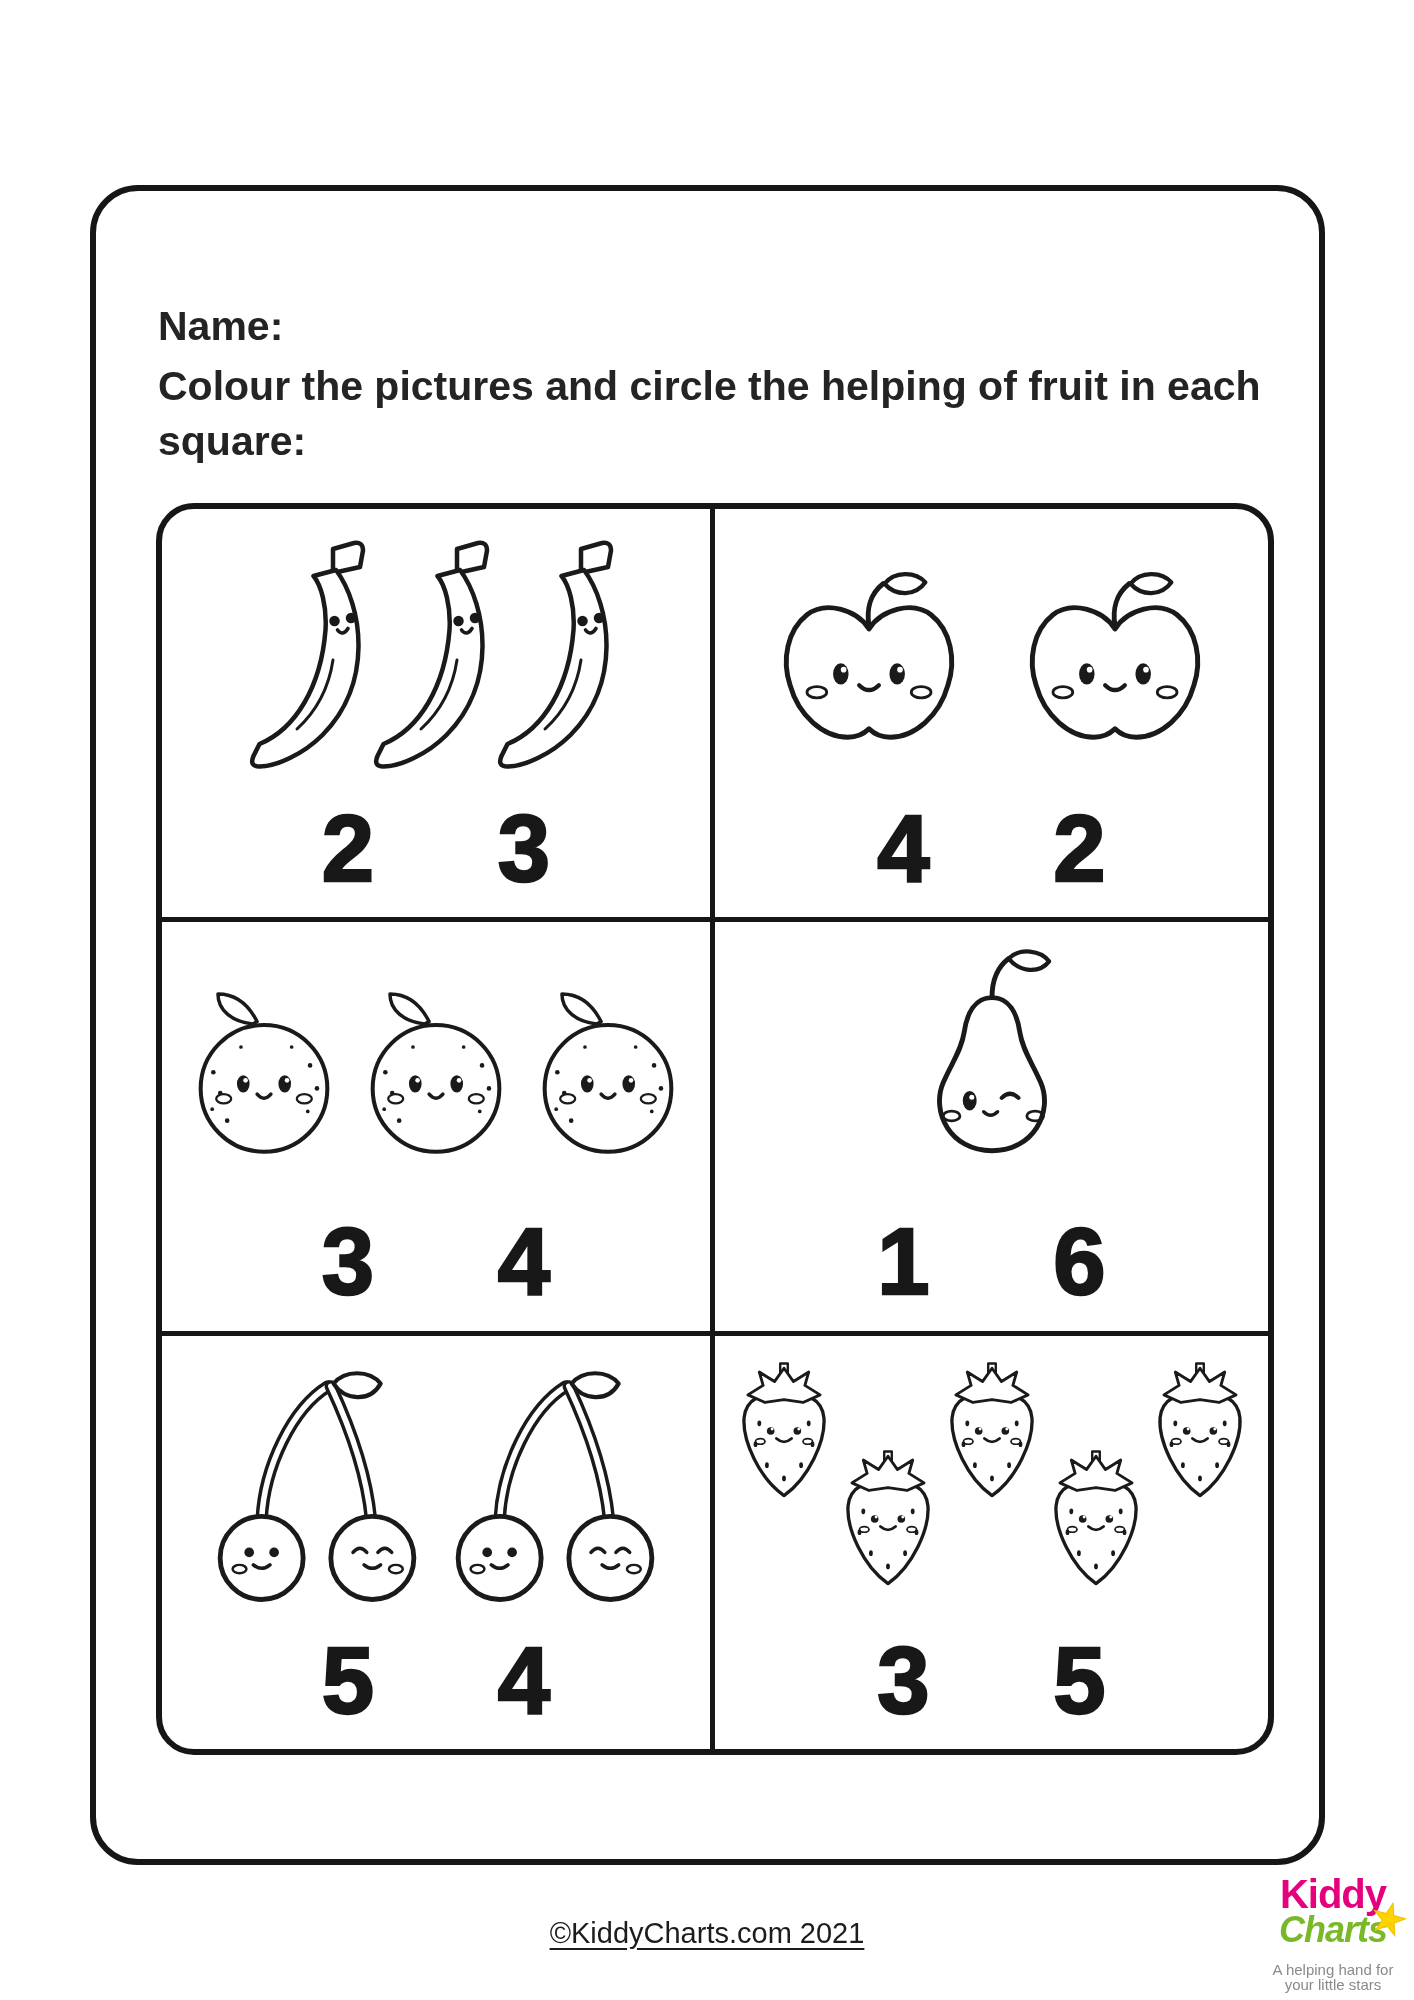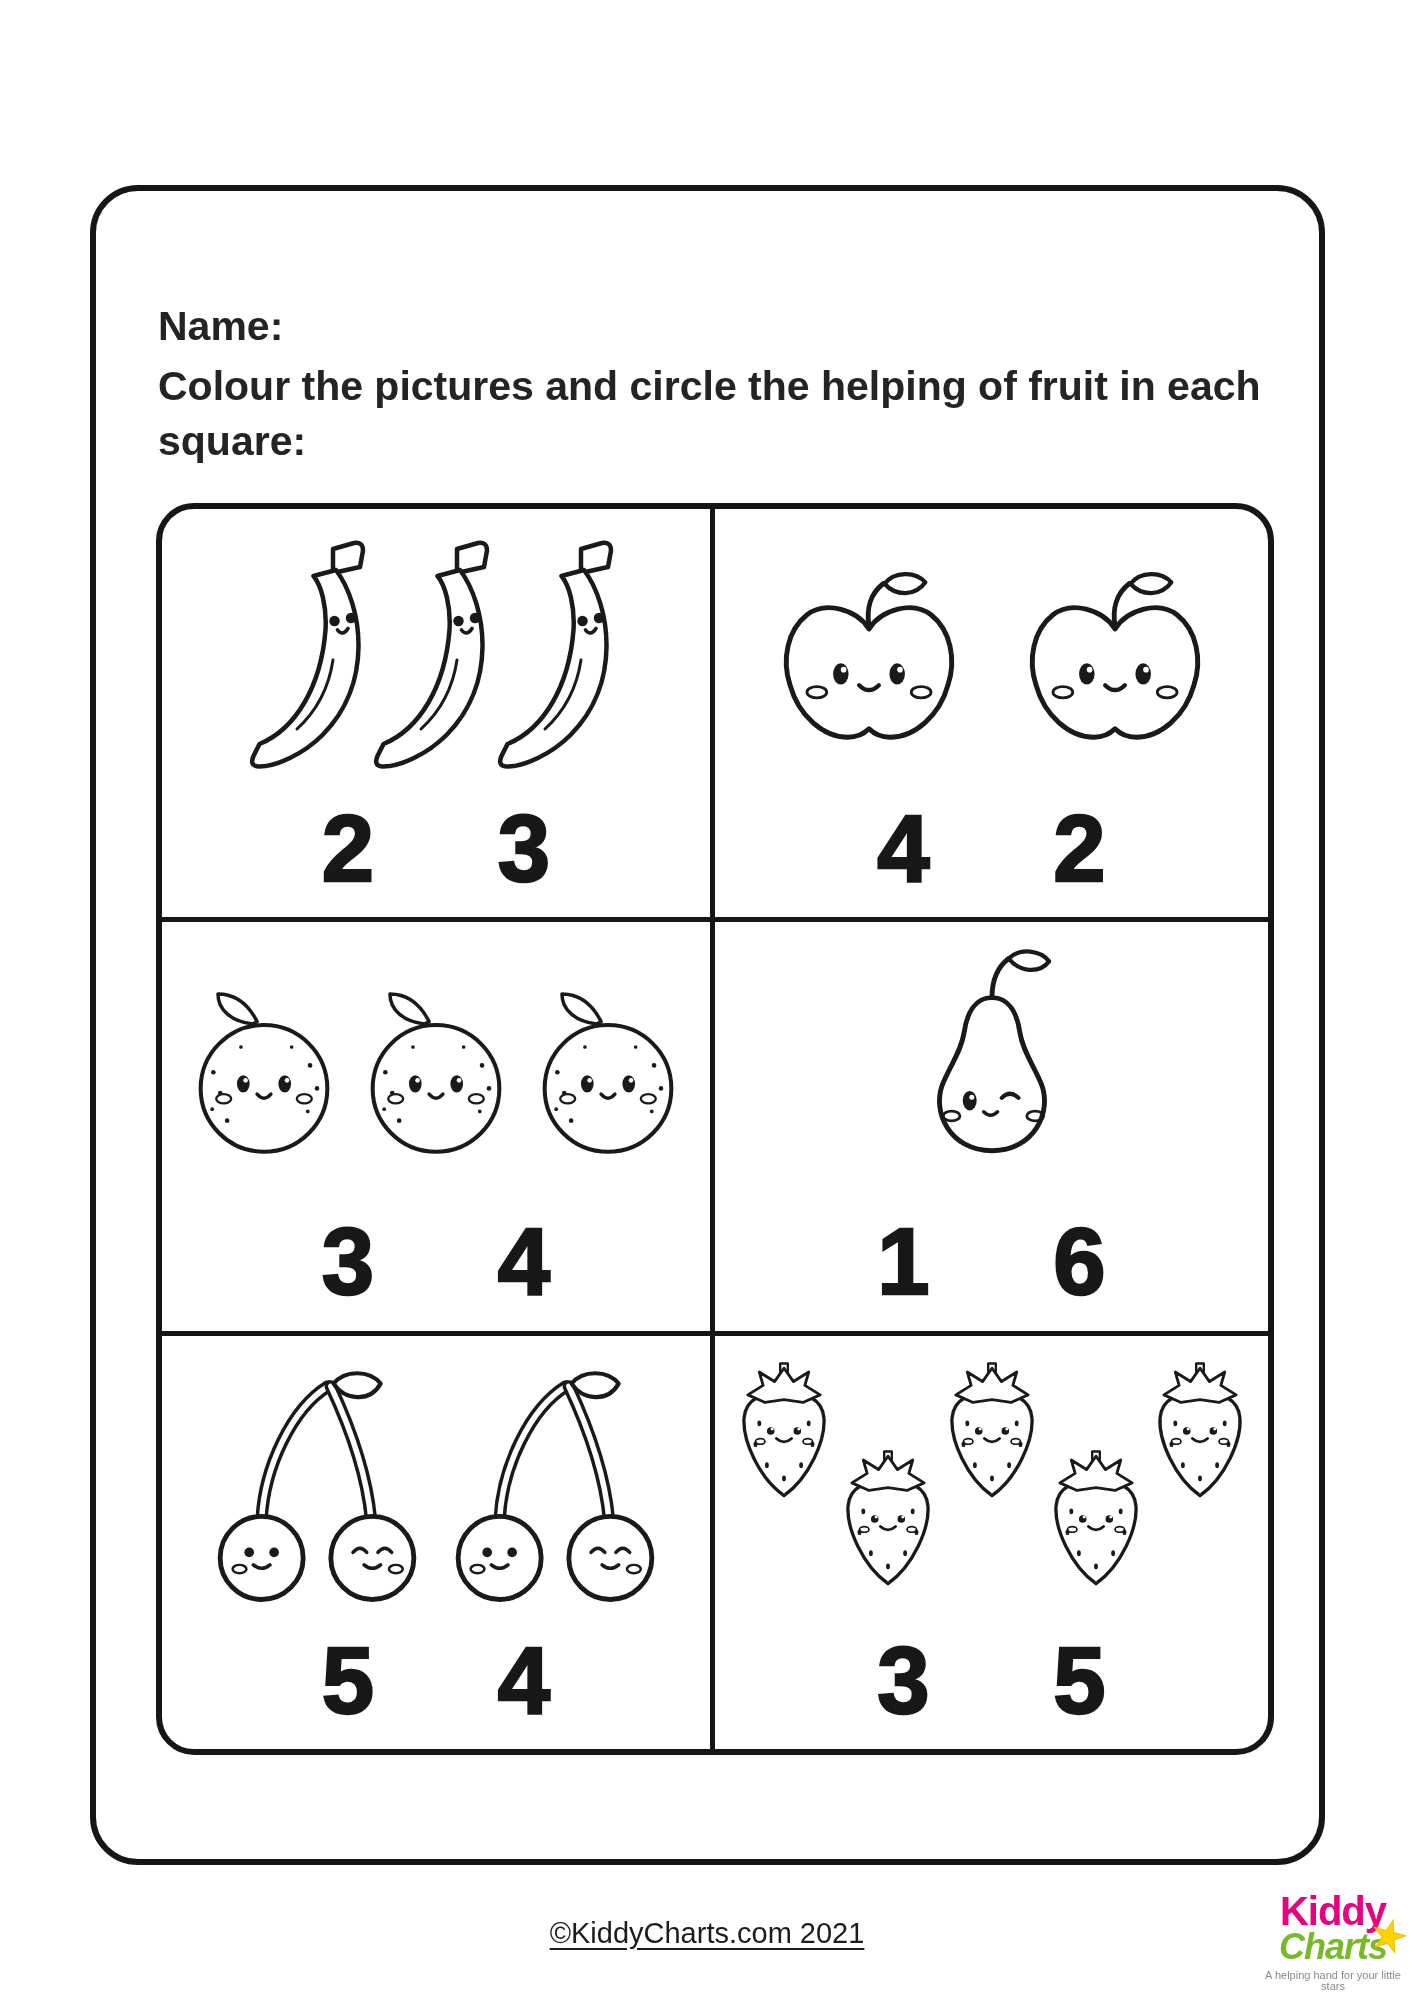--- a/index.html
+++ b/index.html
@@ -53,21 +53,21 @@
     font-size:29px; font-weight:400; color:#1c1c1c;
     text-decoration:underline; text-underline-offset:5px;
   }
   .logo { position:absolute; right:6px; bottom:8px; width:150px; text-align:center; line-height:1; }
   .logo-kiddy { color:#e5007d; font-size:40px; font-weight:700; letter-spacing:-1px; display:inline-block; }
   .logo-star {
     position:absolute; right:0px; top:24px; color:#ffd200; font-size:42px;
     transform:rotate(15deg); -webkit-text-stroke:1px #eec200;
   }
   .logo-charts { color:#79b829; font-size:36px; font-weight:700; letter-spacing:-1px; margin-top:-2px;font-style:italic; }
-  .logo-tagline { color:#8a8a8a; font-size:11px; margin-top:5px; }
+  .logo-tagline { color:#8a8a8a; font-size:15px; margin-top:14px; }
 </style>
 </head>
 <body>
 
 <svg width="0" height="0" style="position:absolute" aria-hidden="true">
   <defs>
     <symbol id="sym-banana" viewBox="0 0 92 160" overflow="visible">
       <g fill="#fff" stroke="#1a1a1a" stroke-width="3" stroke-linejoin="round" stroke-linecap="round">
         <path d="M60 8 L74 4 Q80 3 80 9 L78 20 L60 24 Z"></path>
         <path d="M62 22 C 80 46, 87 98, 53 132 C 40 145, 22 153, 11 153 Q 4 153 7 146 L 11 138 C 35 128, 52 100, 55 62 C 56 46, 52 32, 47 26 Z"></path>

